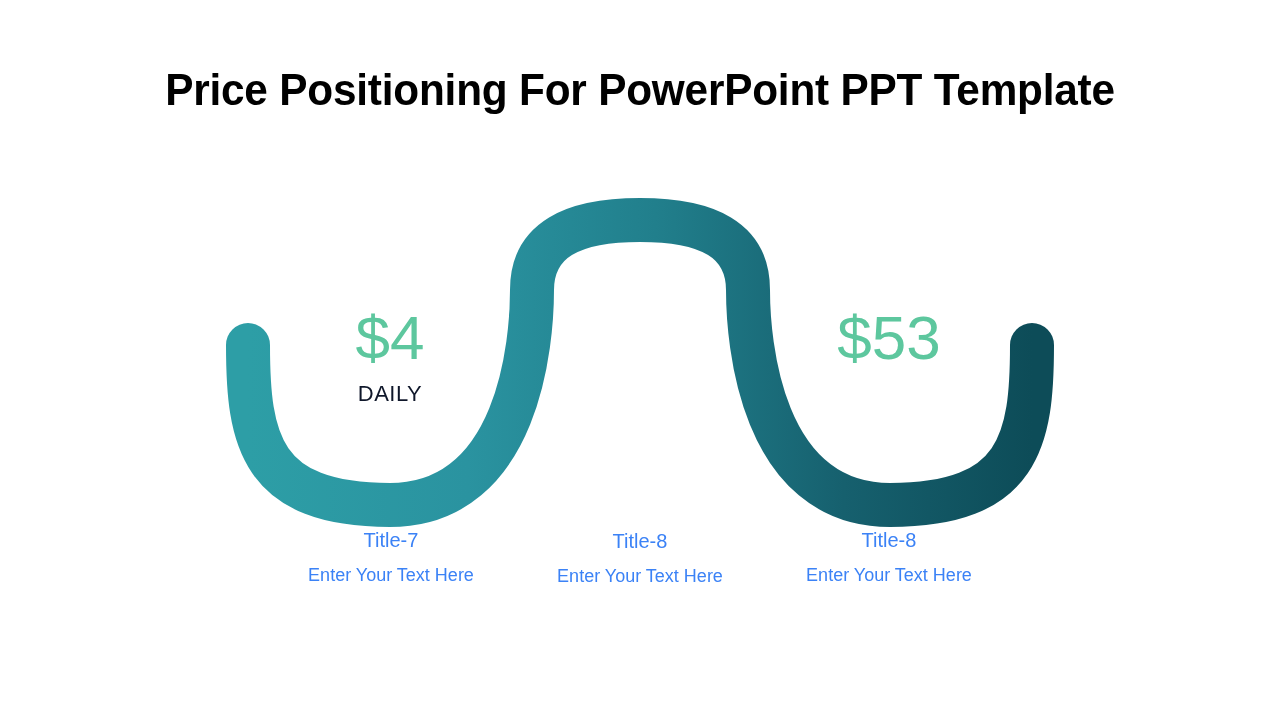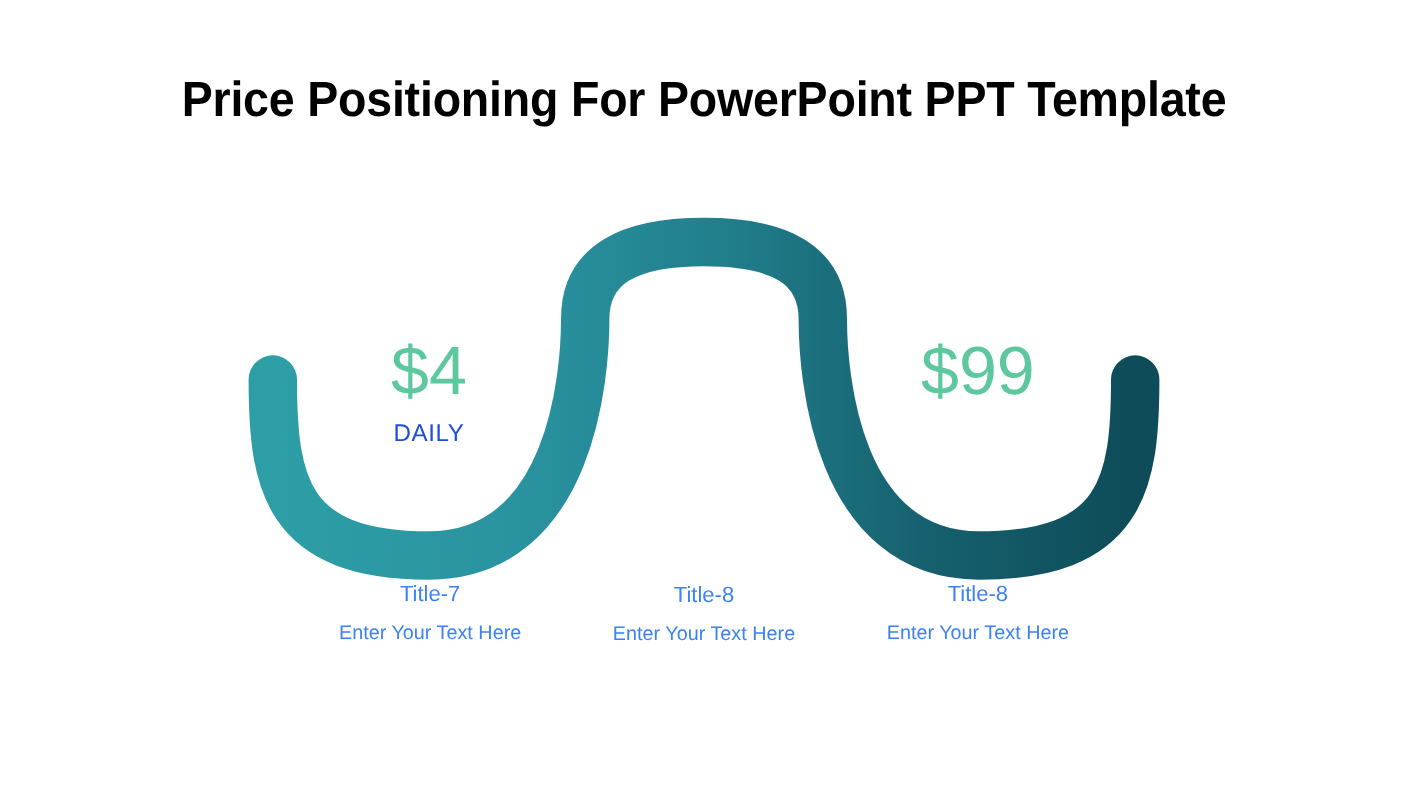--- a/index.html
+++ b/index.html
@@ -62,21 +62,21 @@
     font-weight: 300;
     line-height: 1;
     color: #5dc79e;
     letter-spacing: 0px;
   }
   .price-period {
     margin-top: 14px;
     font-size: 22px;
     font-weight: 400;
     line-height: 1;
-    color: #1d4ed8;
+    color: #0f172a;
     letter-spacing: 0.5px;
   }
 
   #price-group-1 { left: 260px; top: 307px; }
   #price-group-2 { left: 510px; top: 307px; }
   #price-group-3 { left: 759px; top: 307px; }
 
   
   .caption-group {
     position: absolute;
@@ -122,21 +122,21 @@
     </svg>
   </div>
 
   <div id="price-group-1" class="price-group">
     <div class="price-amount">$4</div>
     <div class="price-period">DAILY</div>
   </div>
 
 
   <div id="price-group-3" class="price-group">
-    <div class="price-amount">$99</div>
+    <div class="price-amount">$53</div>
   </div>
 
   <div id="caption-group-1" class="caption-group">
     <div class="caption-title">Title-7</div>
     <div class="caption-body">Enter Your Text Here</div>
   </div>
 
   <div id="caption-group-2" class="caption-group">
     <div class="caption-title">Title-8</div>
     <div class="caption-body">Enter Your Text Here</div>

